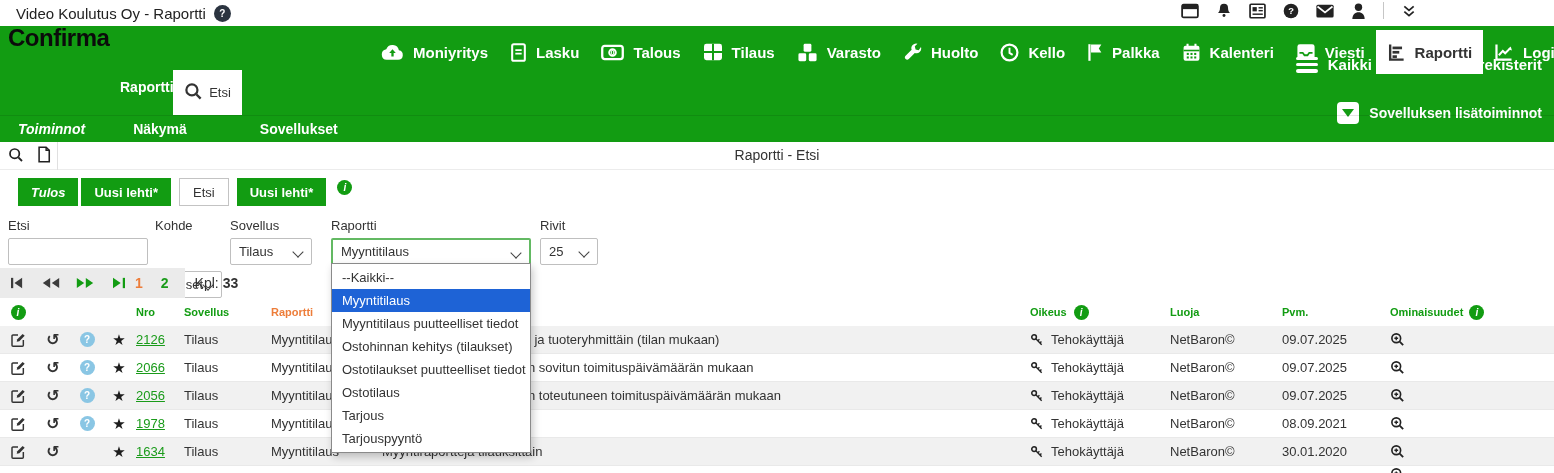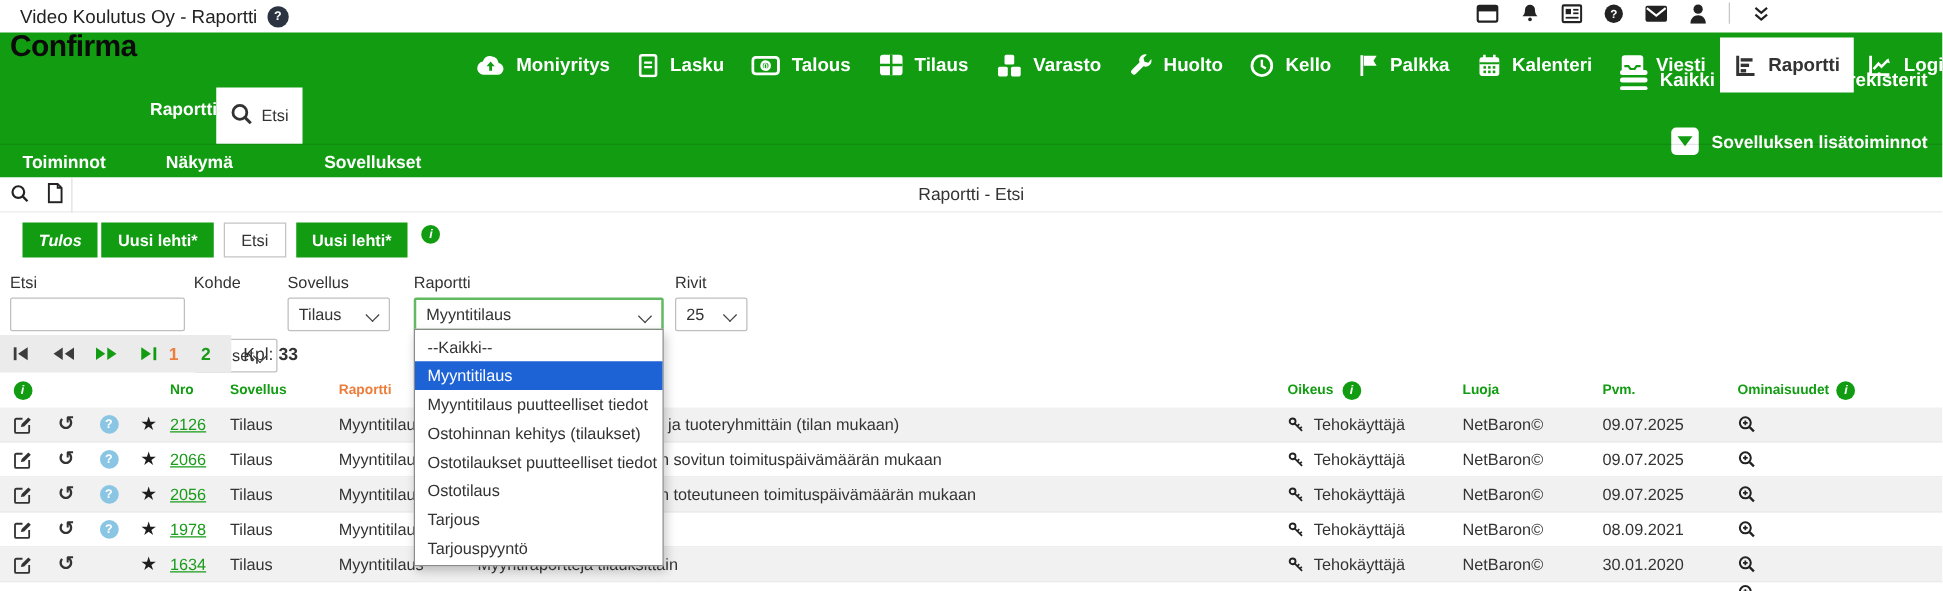--- a/index.html
+++ b/index.html
@@ -19,31 +19,31 @@
   .tb-icons svg{display:block;}
   .tb-div{width:1px;height:17px;background:#c6c6c6;}
 
   
   .navgreen{position:absolute;top:26px;left:0;width:1554px;height:116px;background:var(--green);}
   .brand{position:absolute;left:8px;top:-2px;font-size:24px;font-weight:800;letter-spacing:-0.5px;color:#0b0b0b;}
   .nav-row1{position:absolute;left:370px;top:4px;height:44px;display:flex;align-items:stretch;}
   .app{display:flex;align-items:center;gap:9px;padding:0 11px;color:#fff;font-size:15px;font-weight:600;cursor:pointer;}
   .app svg{display:block;}
   .app.active{background:#fff;color:#333;}
-  .nav-all{position:absolute;right:12px;top:30px;display:flex;align-items:flex-start;gap:10px;color:#fff;font-size:15px;font-weight:600;cursor:pointer;}
+  .nav-all{position:absolute;right:12px;top:30px;display:flex;align-items:center;gap:10px;color:#fff;font-size:15px;font-weight:600;cursor:pointer;}
   .burger{width:22px;height:16px;display:flex;flex-direction:column;justify-content:space-between;}
   .burger i{display:block;height:3.5px;background:#fff;border-radius:2px;}
   .section-label{position:absolute;left:120px;top:53px;color:#fff;font-size:14px;font-weight:600;}
   .etsi-box{position:absolute;left:173px;top:44px;width:69px;height:45px;background:#fff;display:flex;align-items:center;justify-content:center;gap:6px;color:#333;font-size:13px;cursor:pointer;}
   .extra-actions{position:absolute;right:12px;top:76px;display:flex;align-items:center;gap:10px;color:#fff;font-size:14px;font-weight:600;cursor:pointer;}
   .extra-ic{width:22px;height:22px;background:#fff;border-radius:4px;display:flex;align-items:center;justify-content:center;}
   .extra-ic b{width:0;height:0;border-left:6px solid transparent;border-right:6px solid transparent;border-top:8px solid var(--green);display:block;}
   .nav-menu{position:absolute;left:0;bottom:0;width:100%;height:27px;display:flex;align-items:center;border-top:1px solid rgba(0,0,0,.10);}
   .menu-item{color:#fff;font-size:14px;font-weight:600;cursor:pointer;}
-  .menu-item:nth-child(1){margin-left:18px;}
+  .menu-item:nth-child(1){margin-left:18px;font-style:italic;}
   .menu-item:nth-child(2){margin-left:48px;}
   .menu-item:nth-child(3){margin-left:73px;}
 
   
   .toolbar{position:absolute;top:142px;left:0;width:1554px;height:28px;background:#fff;border-bottom:1px solid #ececec;}
   .toolbar .ticons{position:absolute;left:8px;top:4px;display:flex;align-items:center;gap:13px;}
   .toolbar .vdiv{position:absolute;left:57px;top:0;width:1px;height:28px;background:#e0e0e0;}
   .page-title{position:absolute;left:0;right:0;top:5px;text-align:center;font-size:14px;font-weight:400;color:#333;}
 
   

